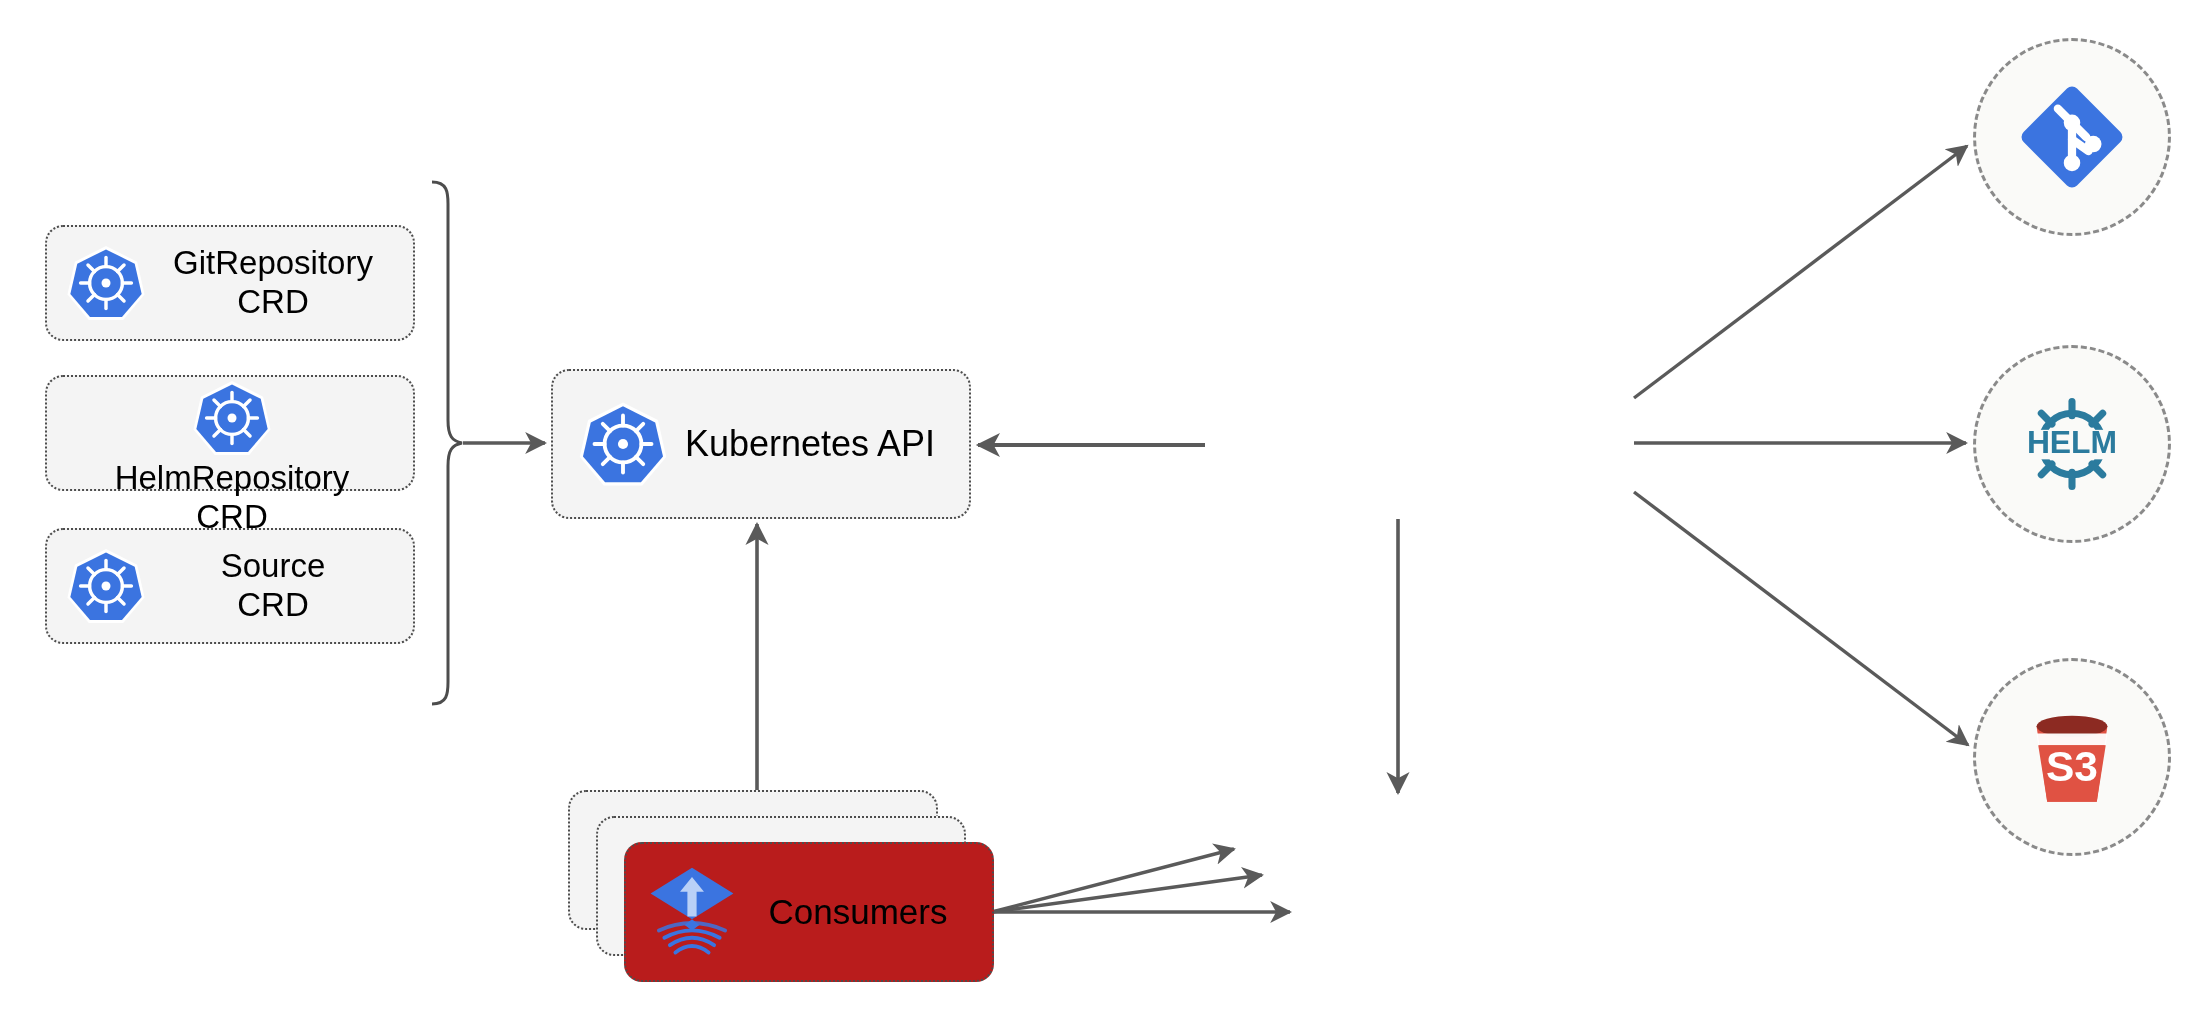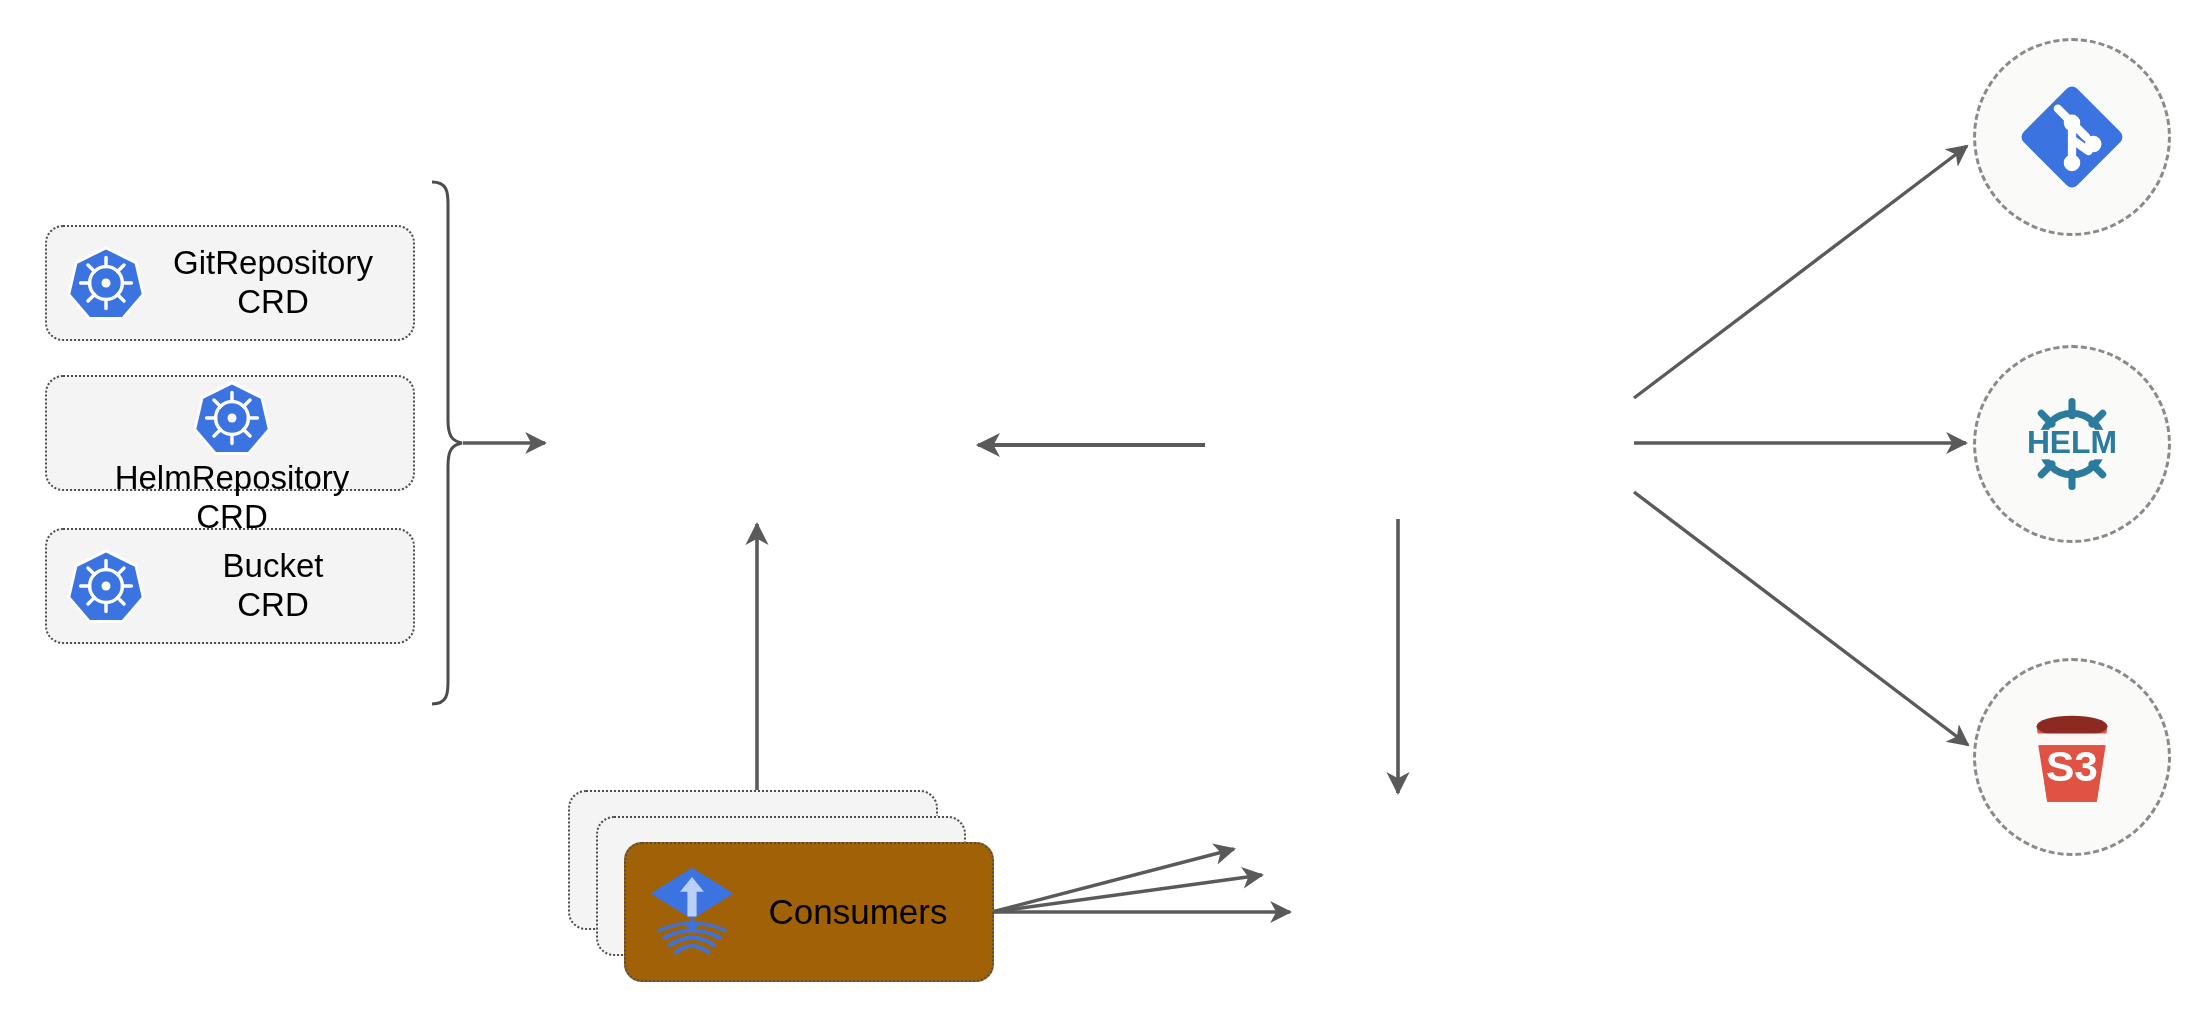--- a/index.html
+++ b/index.html
@@ -86,21 +86,21 @@
     border: 2.5px dotted #4d4d4d;
     border-radius: 18px;
     width: 370px; height: 140px;
   }
   .stack .sheet.s1 { left: 0px;  top: 0px;  }
   .stack .sheet.s2 { left: 28px; top: 26px; }
   .stack .front {
     position: absolute;
     left: 56px; top: 52px;
     width: 370px; height: 140px;
-    background: #a16207;
+    background: #b91c1c;
     border: 2.5px dotted #4d4d4d;
     border-radius: 18px;
     display: flex; align-items: center;
     padding: 0 14px 0 20px;
   }
   .stack .front .ico { width: 92px; height: 92px; flex: 0 0 auto; }
   .stack .front .label { flex: 1 1 auto; text-align: center; font-size: 35px; color:#000; }
   #consumers { left: 568px; top: 790px; width: 430px; height: 195px; }
   #artifacts { left: 1236px; top: 790px; width: 430px; height: 195px; }
 
@@ -217,24 +217,45 @@
           <line x1="19" y1="50" x2="30" y2="50"></line>
           <line x1="70" y1="50" x2="81" y2="50"></line>
           <line x1="28" y1="28" x2="36" y2="36"></line>
           <line x1="64" y1="64" x2="72" y2="72"></line>
           <line x1="72" y1="28" x2="64" y2="36"></line>
           <line x1="36" y1="64" x2="28" y2="72"></line>
         </g>
         <circle cx="50" cy="50" r="5.5" fill="#ffffff"></circle>
       </svg>
     </span>
-    <span class="label">Bucket
+    <span class="label">Source
 CRD</span>
   </div>
 
+  <div class="node" id="k8s-api">
+    <span class="ico">
+      <svg viewBox="0 0 100 100" width="100%" height="100%">
+        <path d="M50 5 L88 24 L97 64 L71 95 L29 95 L3 64 L12 24 Z" fill="#ffffff"></path>
+        <path d="M50 9 L85 26.5 L93.5 63.5 L69.5 91.5 L30.5 91.5 L6.5 63.5 L15 26.5 Z" fill="#3b74e0"></path>
+        <g fill="none" stroke="#ffffff" stroke-width="4.2" stroke-linecap="round">
+          <circle cx="50" cy="50" r="20"></circle>
+          <line x1="50" y1="19" x2="50" y2="30"></line>
+          <line x1="50" y1="70" x2="50" y2="81"></line>
+          <line x1="19" y1="50" x2="30" y2="50"></line>
+          <line x1="70" y1="50" x2="81" y2="50"></line>
+          <line x1="28" y1="28" x2="36" y2="36"></line>
+          <line x1="64" y1="64" x2="72" y2="72"></line>
+          <line x1="72" y1="28" x2="64" y2="36"></line>
+          <line x1="36" y1="64" x2="28" y2="72"></line>
+        </g>
+        <circle cx="50" cy="50" r="5.5" fill="#ffffff"></circle>
+      </svg>
+    </span>
+    <span class="label">Kubernetes API</span>
+  </div>
 
 
   <div class="stack" id="consumers">
     <div class="sheet s1"></div>
     <div class="sheet s2"></div>
     <div class="front">
       <span class="ico">
         <svg viewBox="0 0 100 100" width="100%" height="100%">
           <path d="M50 2 L95 30 L50 58 L5 30 Z" fill="#3b74e0"></path>
           <path d="M50 12 L63 28 L55 28 L55 55 L45 55 L45 28 L37 28 Z" fill="#b9d0f7"></path>

